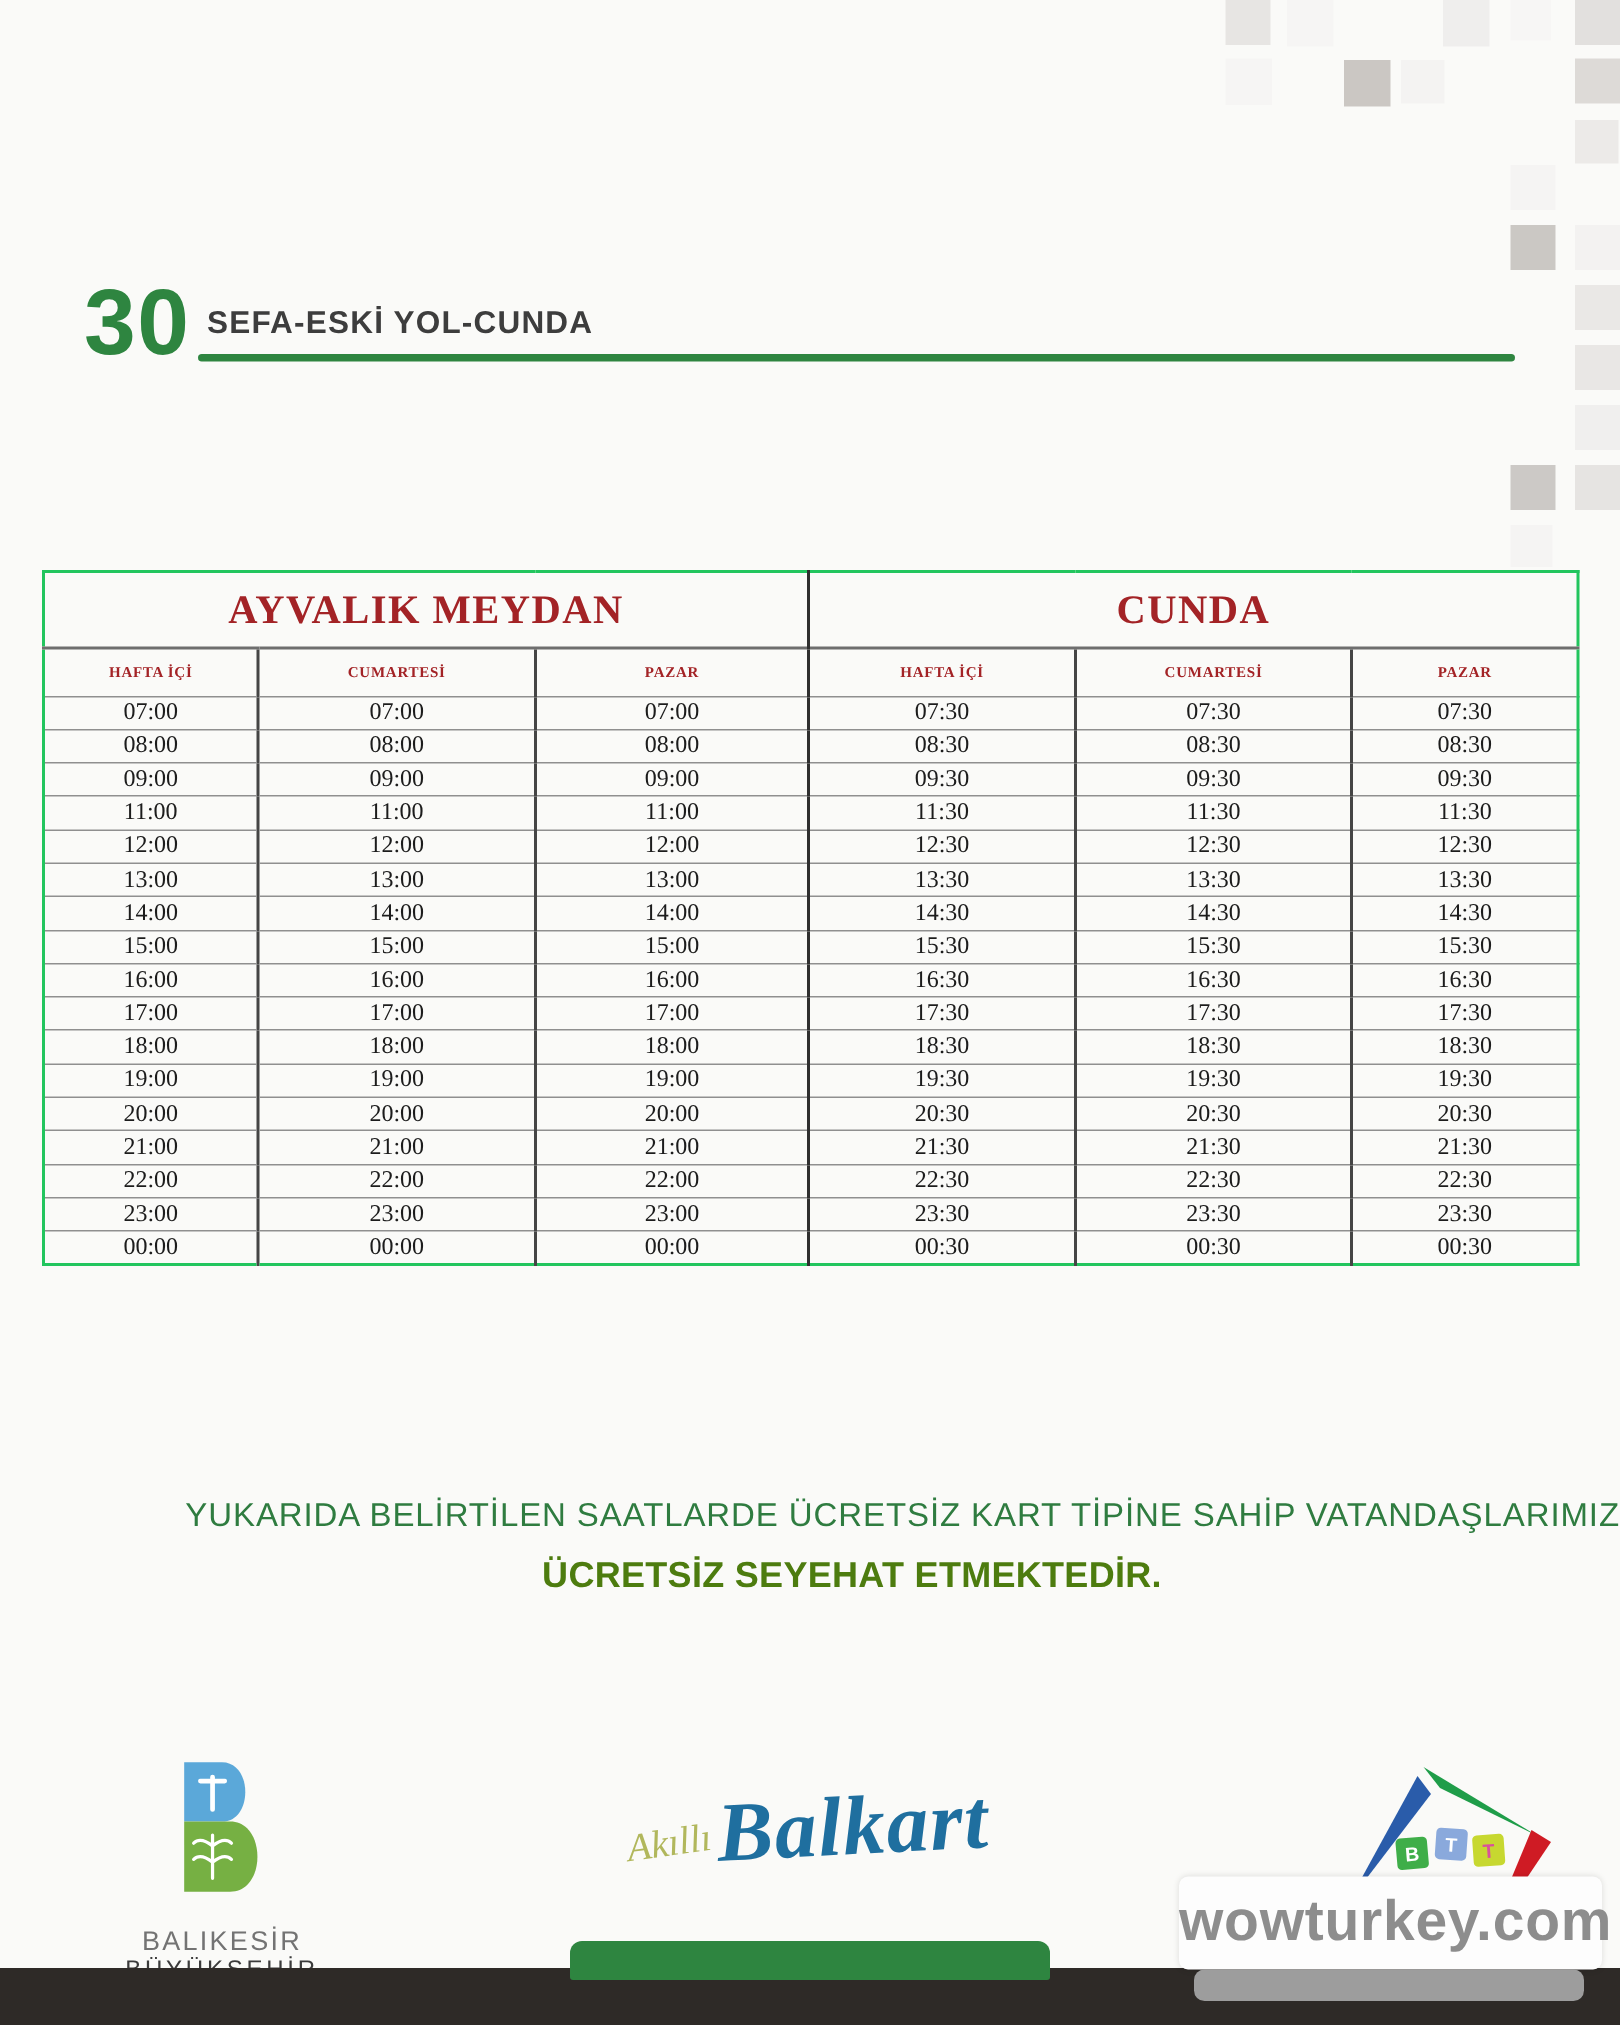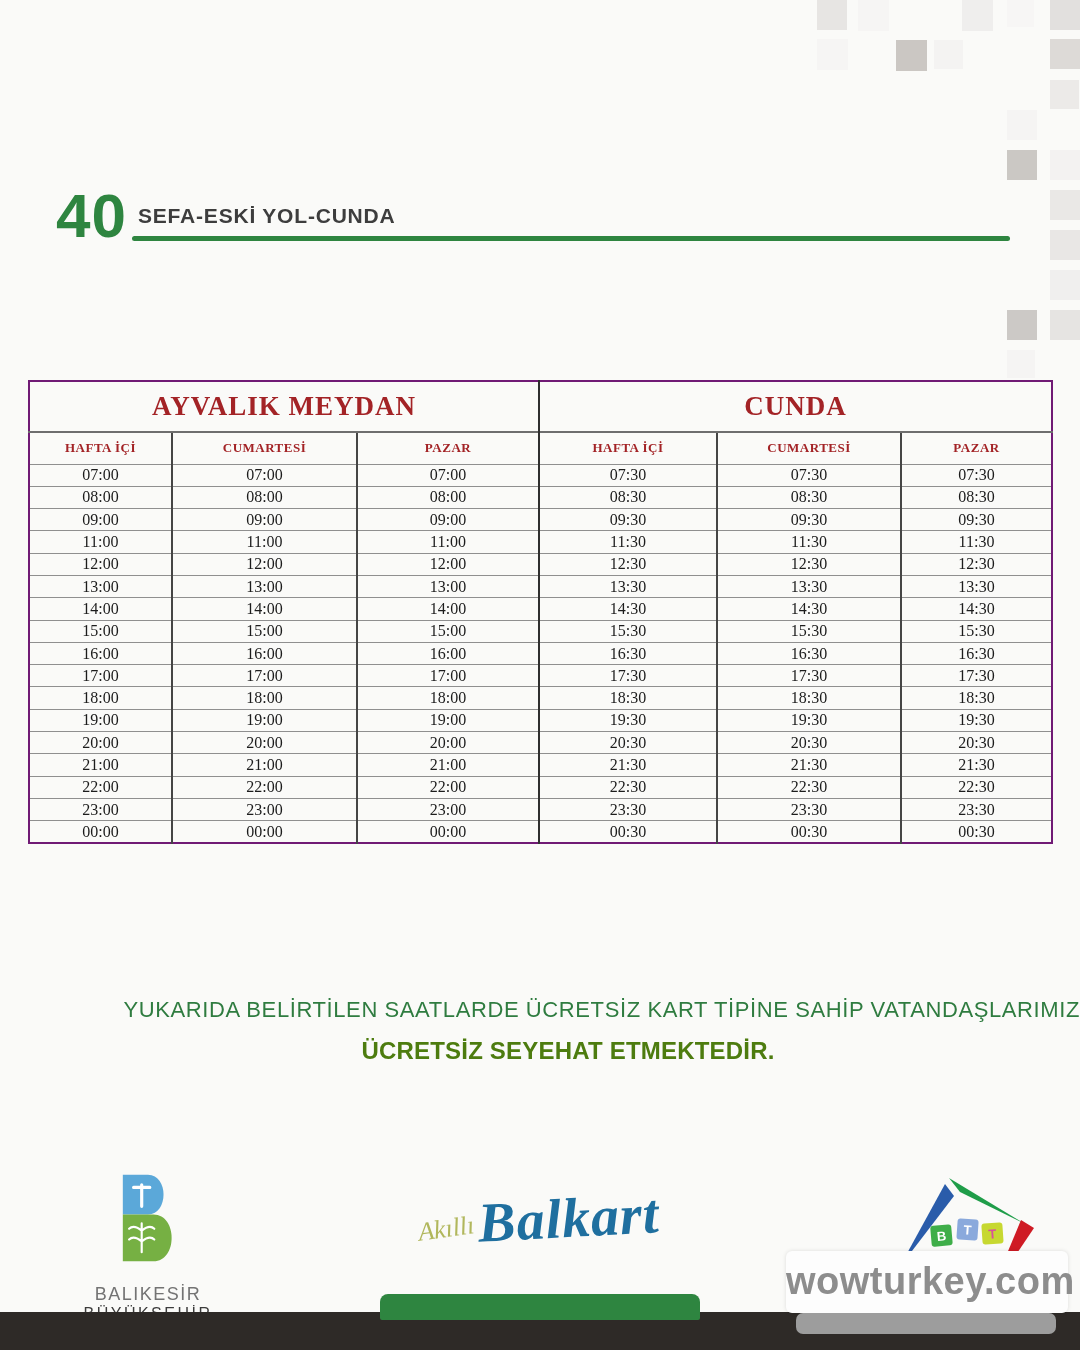--- a/index.html
+++ b/index.html
@@ -23,29 +23,29 @@
     position:absolute;left:138px;top:204px;
     font-size:21px;color:#3d3d3d;letter-spacing:0.8px;font-weight:700;
   }
   .route-underline{
     position:absolute;left:132px;top:236px;width:878px;height:5px;
     background:#2e8540;border-radius:3px;
   }
 
   
   .timetable-wrap{position:absolute;left:28px;top:380px;}
-  table{border-collapse:collapse;table-layout:fixed;width:1025px;border:2px solid #701a75;padding-left:10px;}
+  table{border-collapse:collapse;table-layout:fixed;width:1025px;border:2px solid #22c55e;padding-left:10px;}
   col.c1{width:143px}col.c2{width:185px}col.c3{width:182px}
   col.c4{width:178px}col.c5{width:184px}col.c6{width:151px}
   th,td{padding:0;text-align:center;font-family:"Liberation Serif",serif;}
   .title-row th{
     height:51px;font-size:27px;font-weight:bold;color:#a32326;letter-spacing:1px;
   }
   .day-row th{
-    height:32px;font-size:13px;font-weight:bold;color:#a32326;letter-spacing:0.5px;
+    height:32px;font-size:10px;font-weight:bold;color:#a32326;letter-spacing:0.5px;
     border-top:2px solid #6e6e6e;
   }
   tbody td{
     height:22.3px;font-size:16px;color:#1c1c1c;border-top:1px solid #8f8f8f;
   }
   .v{border-left:2px solid #454545;}
   .mid{border-left:2px solid #2f2f2f;}
 
   
   .notice-line1{
@@ -109,21 +109,21 @@
     <div data-interactable="false" style="left: 1007px; top: 150px; width: 30px; height: 30px; background: rgb(203, 200, 196);"></div>
     <div data-interactable="false" style="left: 1050px; top: 150px; width: 30px; height: 30px; background: rgb(243, 242, 241);"></div>
     <div data-interactable="false" style="left: 1050px; top: 190px; width: 30px; height: 30px; background: rgb(234, 232, 230);"></div>
     <div data-interactable="false" style="left: 1050px; top: 230px; width: 30px; height: 30px; background: rgb(233, 231, 229);"></div>
     <div data-interactable="false" style="left: 1050px; top: 270px; width: 30px; height: 30px; background: rgb(240, 239, 238);"></div>
     <div data-interactable="false" style="left: 1007px; top: 310px; width: 30px; height: 30px; background: rgb(204, 201, 198);"></div>
     <div data-interactable="false" style="left: 1050px; top: 310px; width: 30px; height: 30px; background: rgb(230, 228, 226);"></div>
     <div data-interactable="false" style="left: 1007px; top: 350px; width: 28px; height: 28px; background: rgb(245, 244, 243);"></div>
   </div>
 
-<div class="route-number" data-interactable="false">40</div>
+<div class="route-number" data-interactable="false">30</div>
 <div class="route-name" data-interactable="false">SEFA-ESKİ YOL-CUNDA</div>
 <div class="route-underline" data-interactable="false"></div>
 
 <div class="timetable-wrap" data-interactable="false">
   <table data-interactable="false">
     <colgroup>
       <col class="c1">
         <col class="c2">
         <col class="c3">
       <col class="c4">

